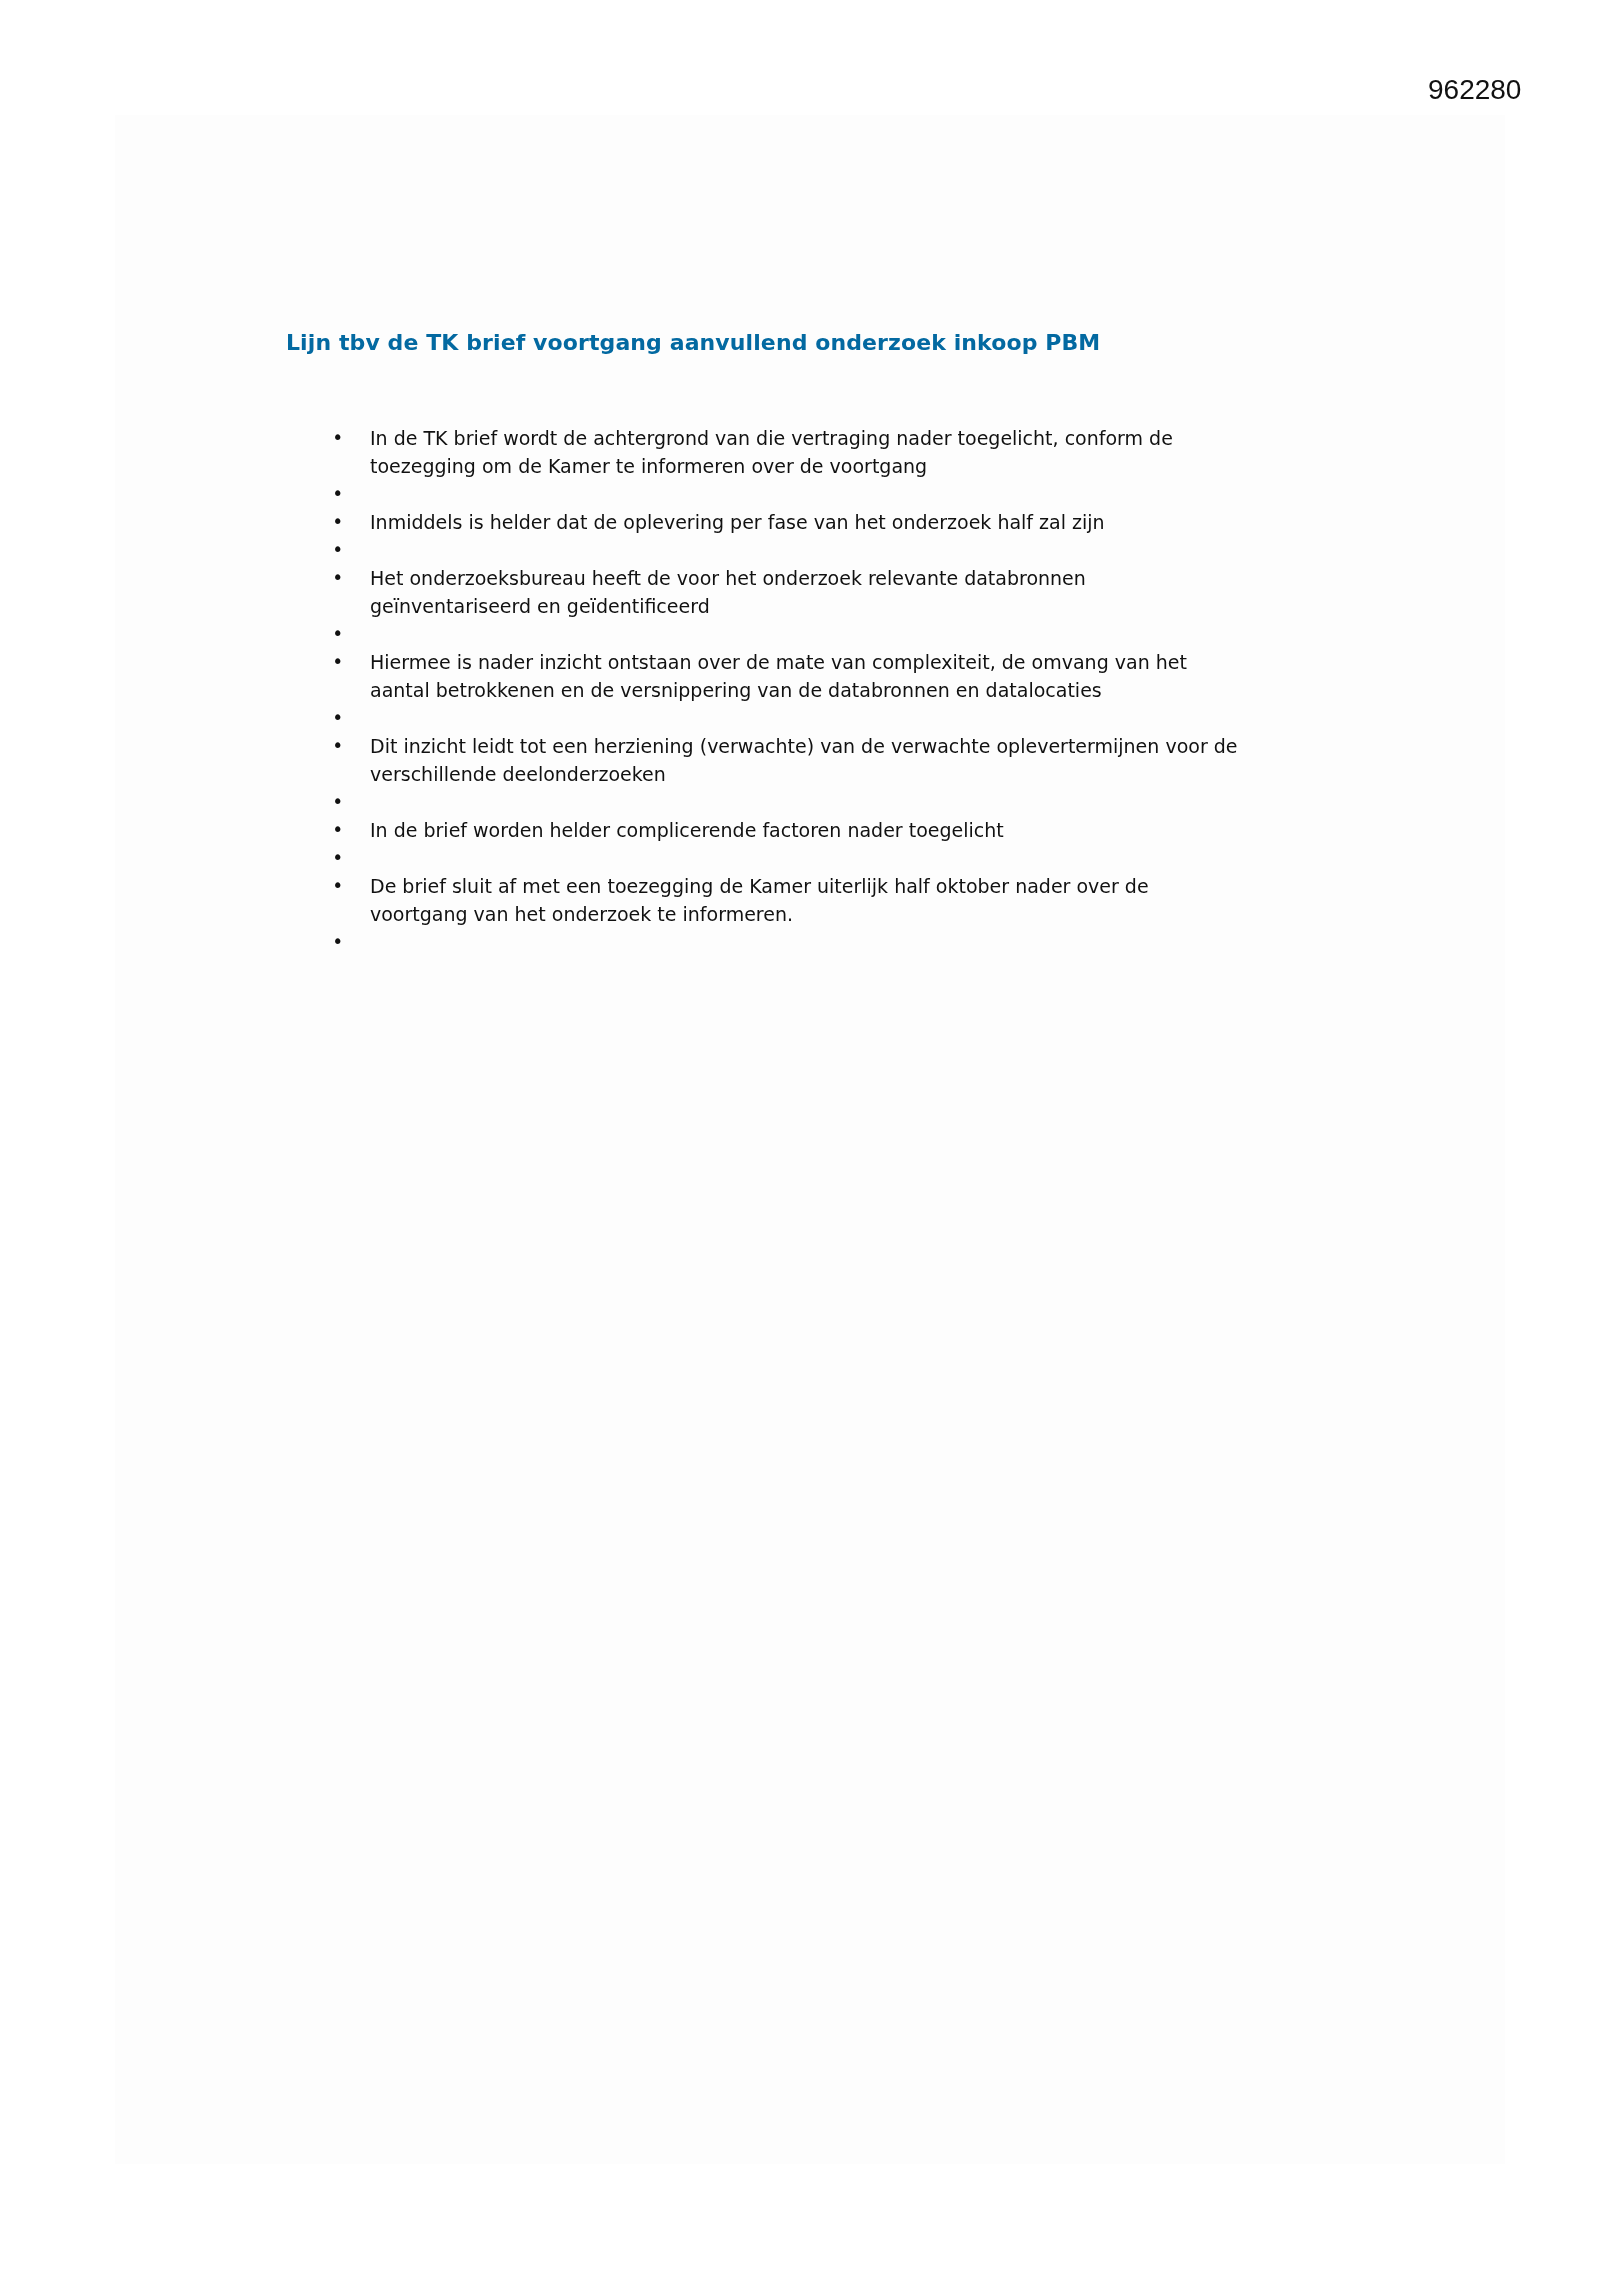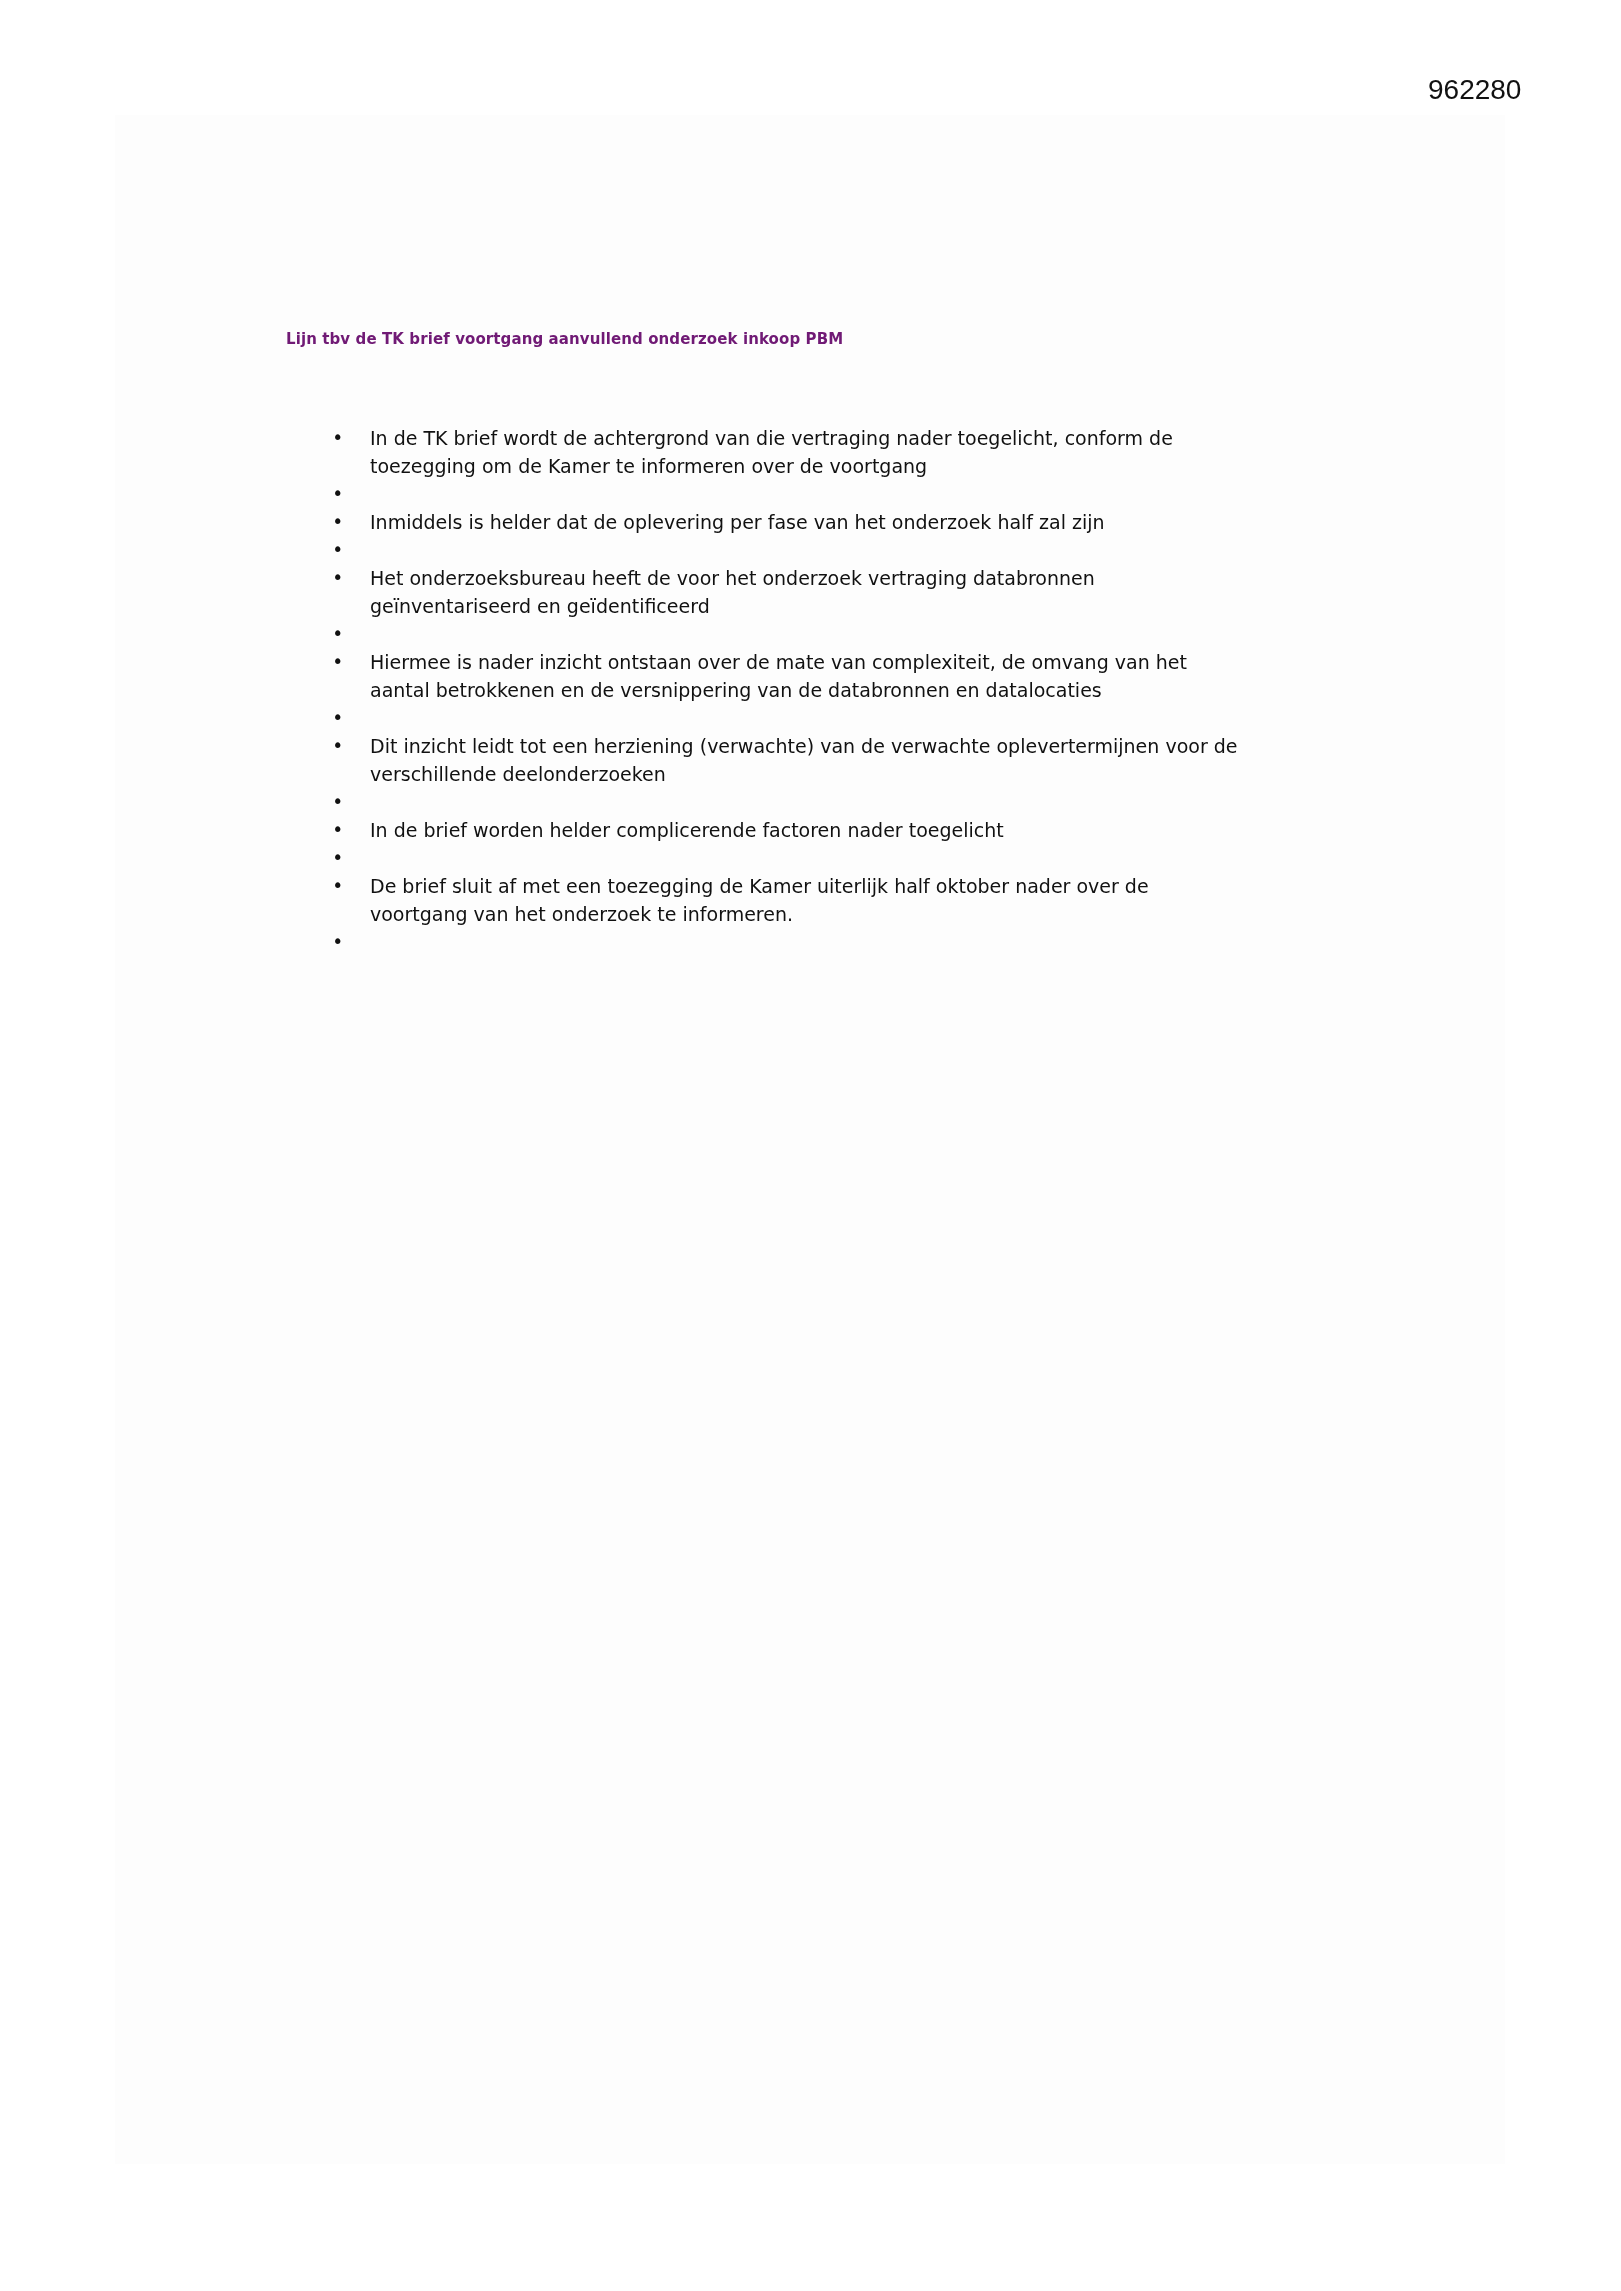--- a/index.html
+++ b/index.html
@@ -31,22 +31,22 @@
       width: 1390px;
       height: 2049px;
       background: #fdfdfd;
     }
     .title {
       position: absolute;
       left: 286px;
       top: 330px;
       font-family: "DejaVu Sans", sans-serif;
       font-weight: bold;
-      font-size: 15px;
-      color: #701a75;
+      font-size: 22px;
+      color: #0369a1;
       white-space: nowrap;
       letter-spacing: 0.1px;
     }
     .bullets {
       position: absolute;
       left: 326px;
       top: 424px;
       width: 1029px;
       margin: 0;
       padding: 0;
@@ -96,21 +96,21 @@
   <li class="bullet-row">
     <span class="bullet-dot">•</span>
     <span class="bullet-text">Inmiddels is helder dat de oplevering per fase van het onderzoek half zal zijn</span>
   </li>
   <li class="bullet-row">
     <span class="bullet-dot">•</span>
     <span class="bullet-text"></span>
   </li>
   <li class="bullet-row">
     <span class="bullet-dot">•</span>
-    <span class="bullet-text">Het onderzoeksbureau heeft de voor het onderzoek vertraging databronnen
+    <span class="bullet-text">Het onderzoeksbureau heeft de voor het onderzoek relevante databronnen
 geïnventariseerd en geïdentificeerd</span>
   </li>
   <li class="bullet-row">
     <span class="bullet-dot">•</span>
     <span class="bullet-text"></span>
   </li>
   <li class="bullet-row">
     <span class="bullet-dot">•</span>
     <span class="bullet-text">Hiermee is nader inzicht ontstaan over de mate van complexiteit, de omvang van het
 aantal betrokkenen en de versnippering van de databronnen en datalocaties</span>

